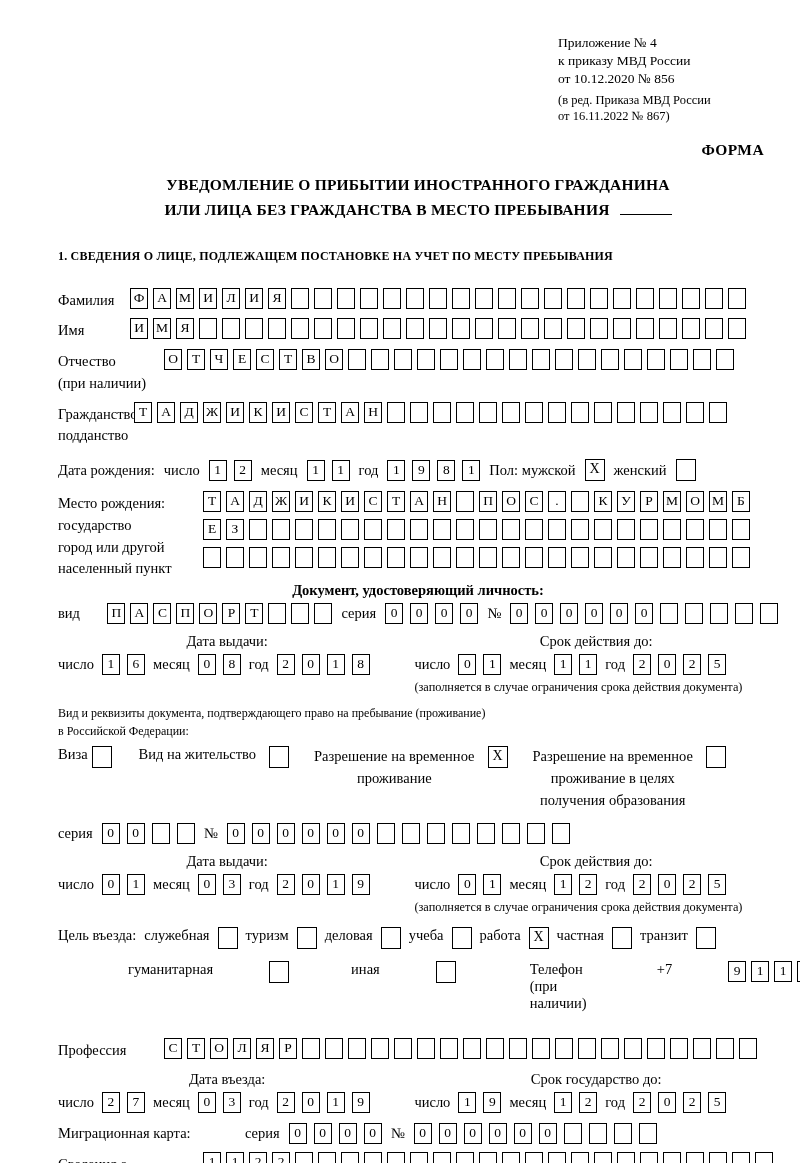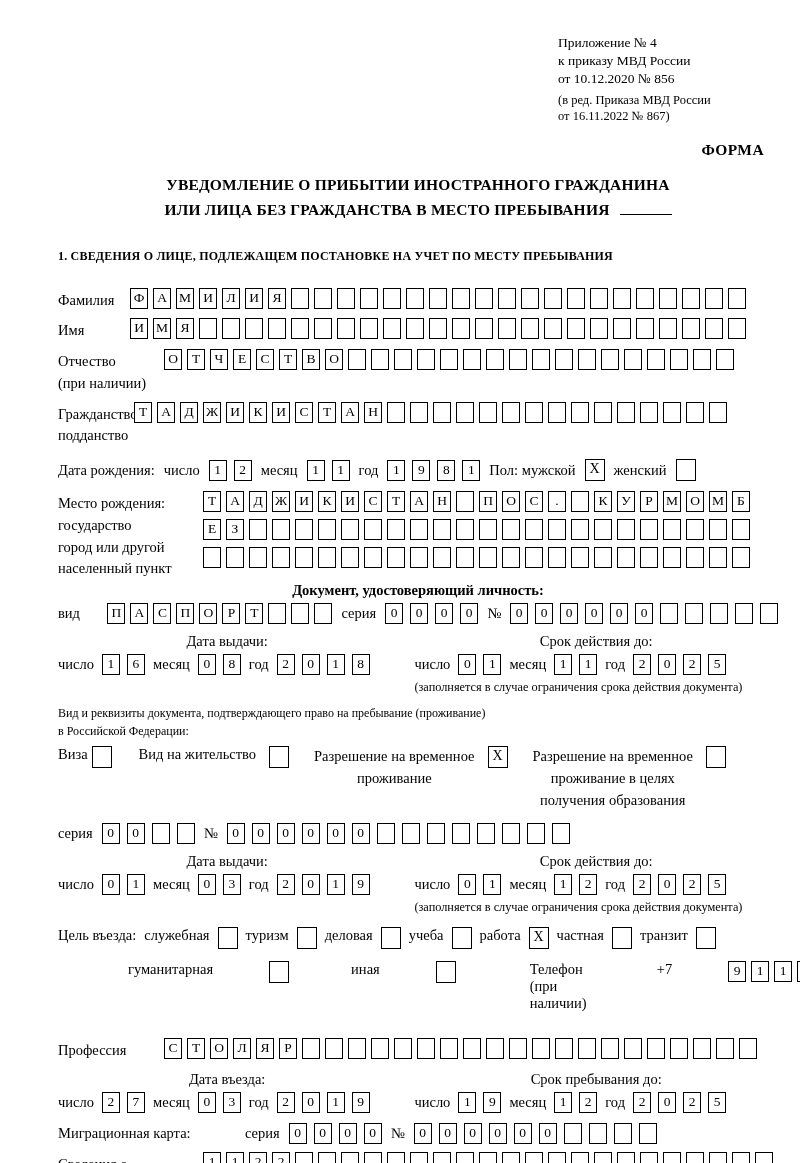--- a/index.html
+++ b/index.html
@@ -629,21 +629,21 @@
         <span>год</span>
         <span class="cellrow dg">
             <span class="cell">2</span>
             <span class="cell">0</span>
             <span class="cell">1</span>
             <span class="cell">9</span>
           </span>
       </div>
     </div>
     <div class="dcol-right">
-      <div class="dhead">Срок пребывания до:</div>
+      <div class="dhead">Срок государство до:</div>
       <div class="dline">
         <span>число</span>
         <span class="cellrow dg">
             <span class="cell">1</span>
             <span class="cell">9</span>
           </span>
         <span>месяц</span>
         <span class="cellrow dg">
             <span class="cell">1</span>
             <span class="cell">2</span>

